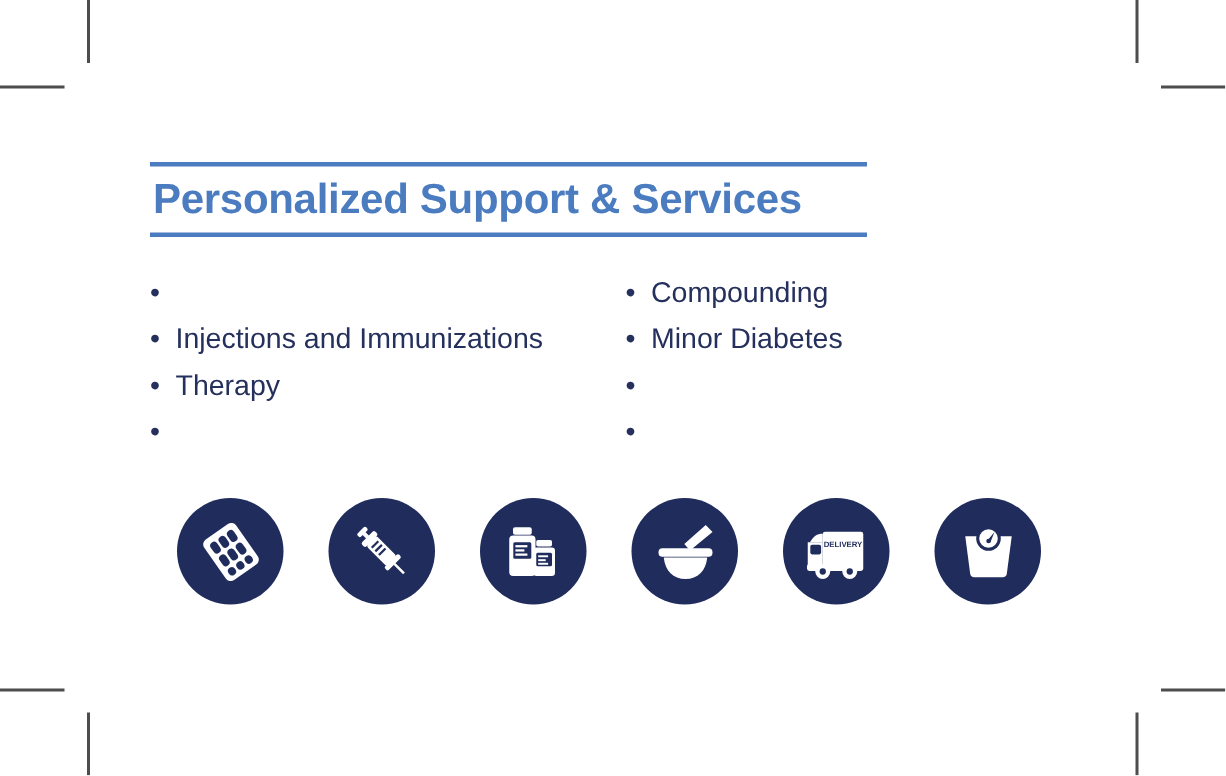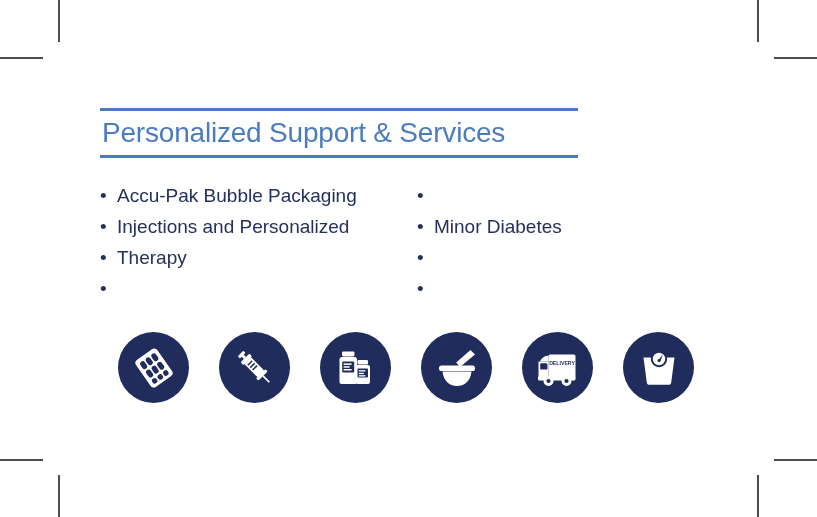--- a/index.html
+++ b/index.html
@@ -44,21 +44,21 @@
   }
   .rule {
     height: 3px;
     background: #4b7cc0;
     width: 100%;
   }
   .rule-top { margin-bottom: 0px; }
   .rule-bottom { margin-top: 0px; }
   .page-title {
     font-size: 28px;
-    font-weight: normal;
+    font-weight: bold;
     color: #4b7cc0;
     letter-spacing: -0.2px;
     line-height: 44px;
     padding: 0 2px;
     white-space: nowrap;
   }
 
   
   .lists {
     position: absolute;
@@ -132,38 +132,38 @@
     <div class="rule rule-top"></div>
     <div class="page-title">Personalized Support &amp; Services</div>
     <div class="rule rule-bottom"></div>
   </div>
 
   <div class="lists">
 
     <div class="list-col col-left">
       <div class="list-item">
         <span class="bullet">•</span>
-        <span class="item-label">Accu-Pak Bubble Packaging</span>
-      </div>
-      <div class="list-item">
-        <span class="bullet">•</span>
-        <span class="item-label">Injections and Personalized</span>
+      </div>
+      <div class="list-item">
+        <span class="bullet">•</span>
+        <span class="item-label">Injections and Immunizations</span>
       </div>
       <div class="list-item">
         <span class="bullet">•</span>
         <span class="item-label">Therapy</span>
       </div>
       <div class="list-item">
         <span class="bullet">•</span>
       </div>
     </div>
 
     <div class="list-col col-right">
       <div class="list-item">
         <span class="bullet">•</span>
+        <span class="item-label">Compounding</span>
       </div>
       <div class="list-item">
         <span class="bullet">•</span>
         <span class="item-label">Minor Diabetes</span>
       </div>
       <div class="list-item">
         <span class="bullet">•</span>
       </div>
       <div class="list-item">
         <span class="bullet">•</span>

